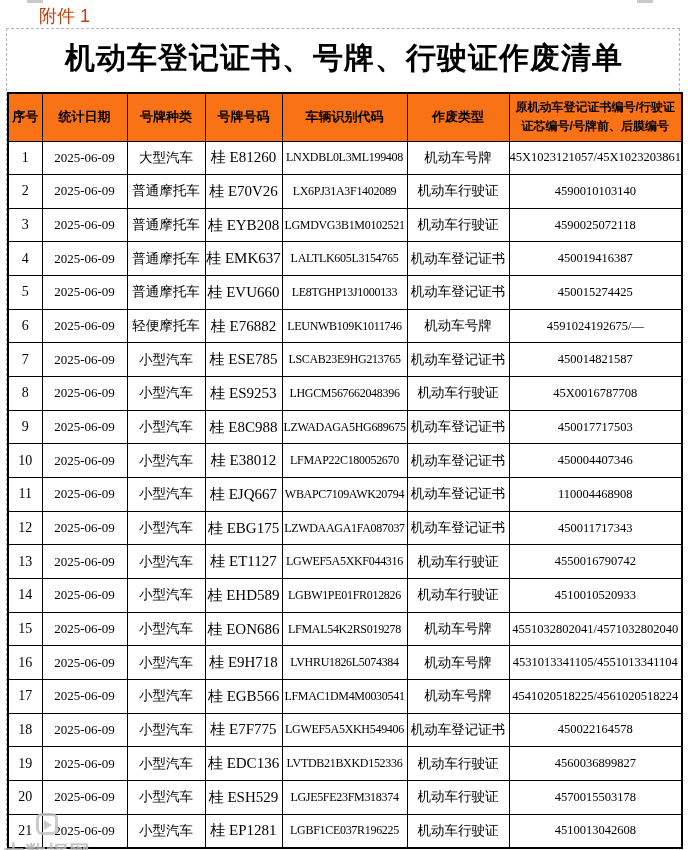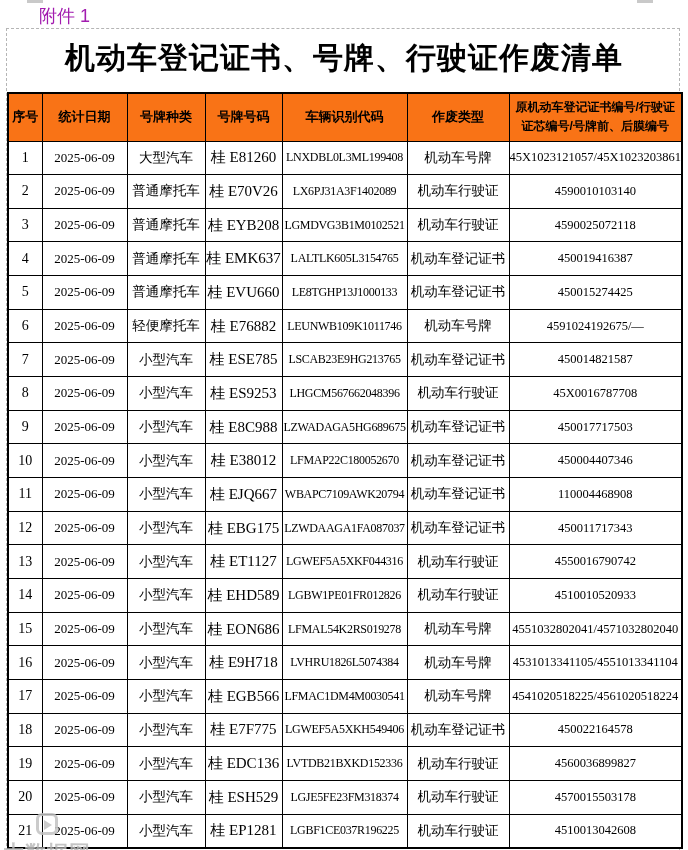--- a/index.html
+++ b/index.html
@@ -8,21 +8,21 @@
     background:#ffffff;
     font-family:"Liberation Serif","DejaVu Serif",serif;
     color:#000;
   }
   .tick{position:absolute;top:0;height:3px;width:16px;background:#c9c9c9;}
   .tick.left{left:27px;}
   .tick.right{left:637px;}
   .attachment{
     position:absolute;left:39px;top:4px;
     font-family:"Liberation Sans","DejaVu Sans",sans-serif;
-    font-size:18px;color:#a21caf;
+    font-size:18px;color:#c2410c;
   }
   .frame{
     position:absolute;left:6px;top:28px;width:674px;height:828px;
     border:1px dashed #b5b5b5;background:#fff;box-sizing:border-box;
   }
   .title{
     position:absolute;left:8px;top:38px;width:672px;
     text-align:center;font-size:30px;font-weight:bold;letter-spacing:1px;
     font-family:"Liberation Serif","DejaVu Serif",serif;
   }

